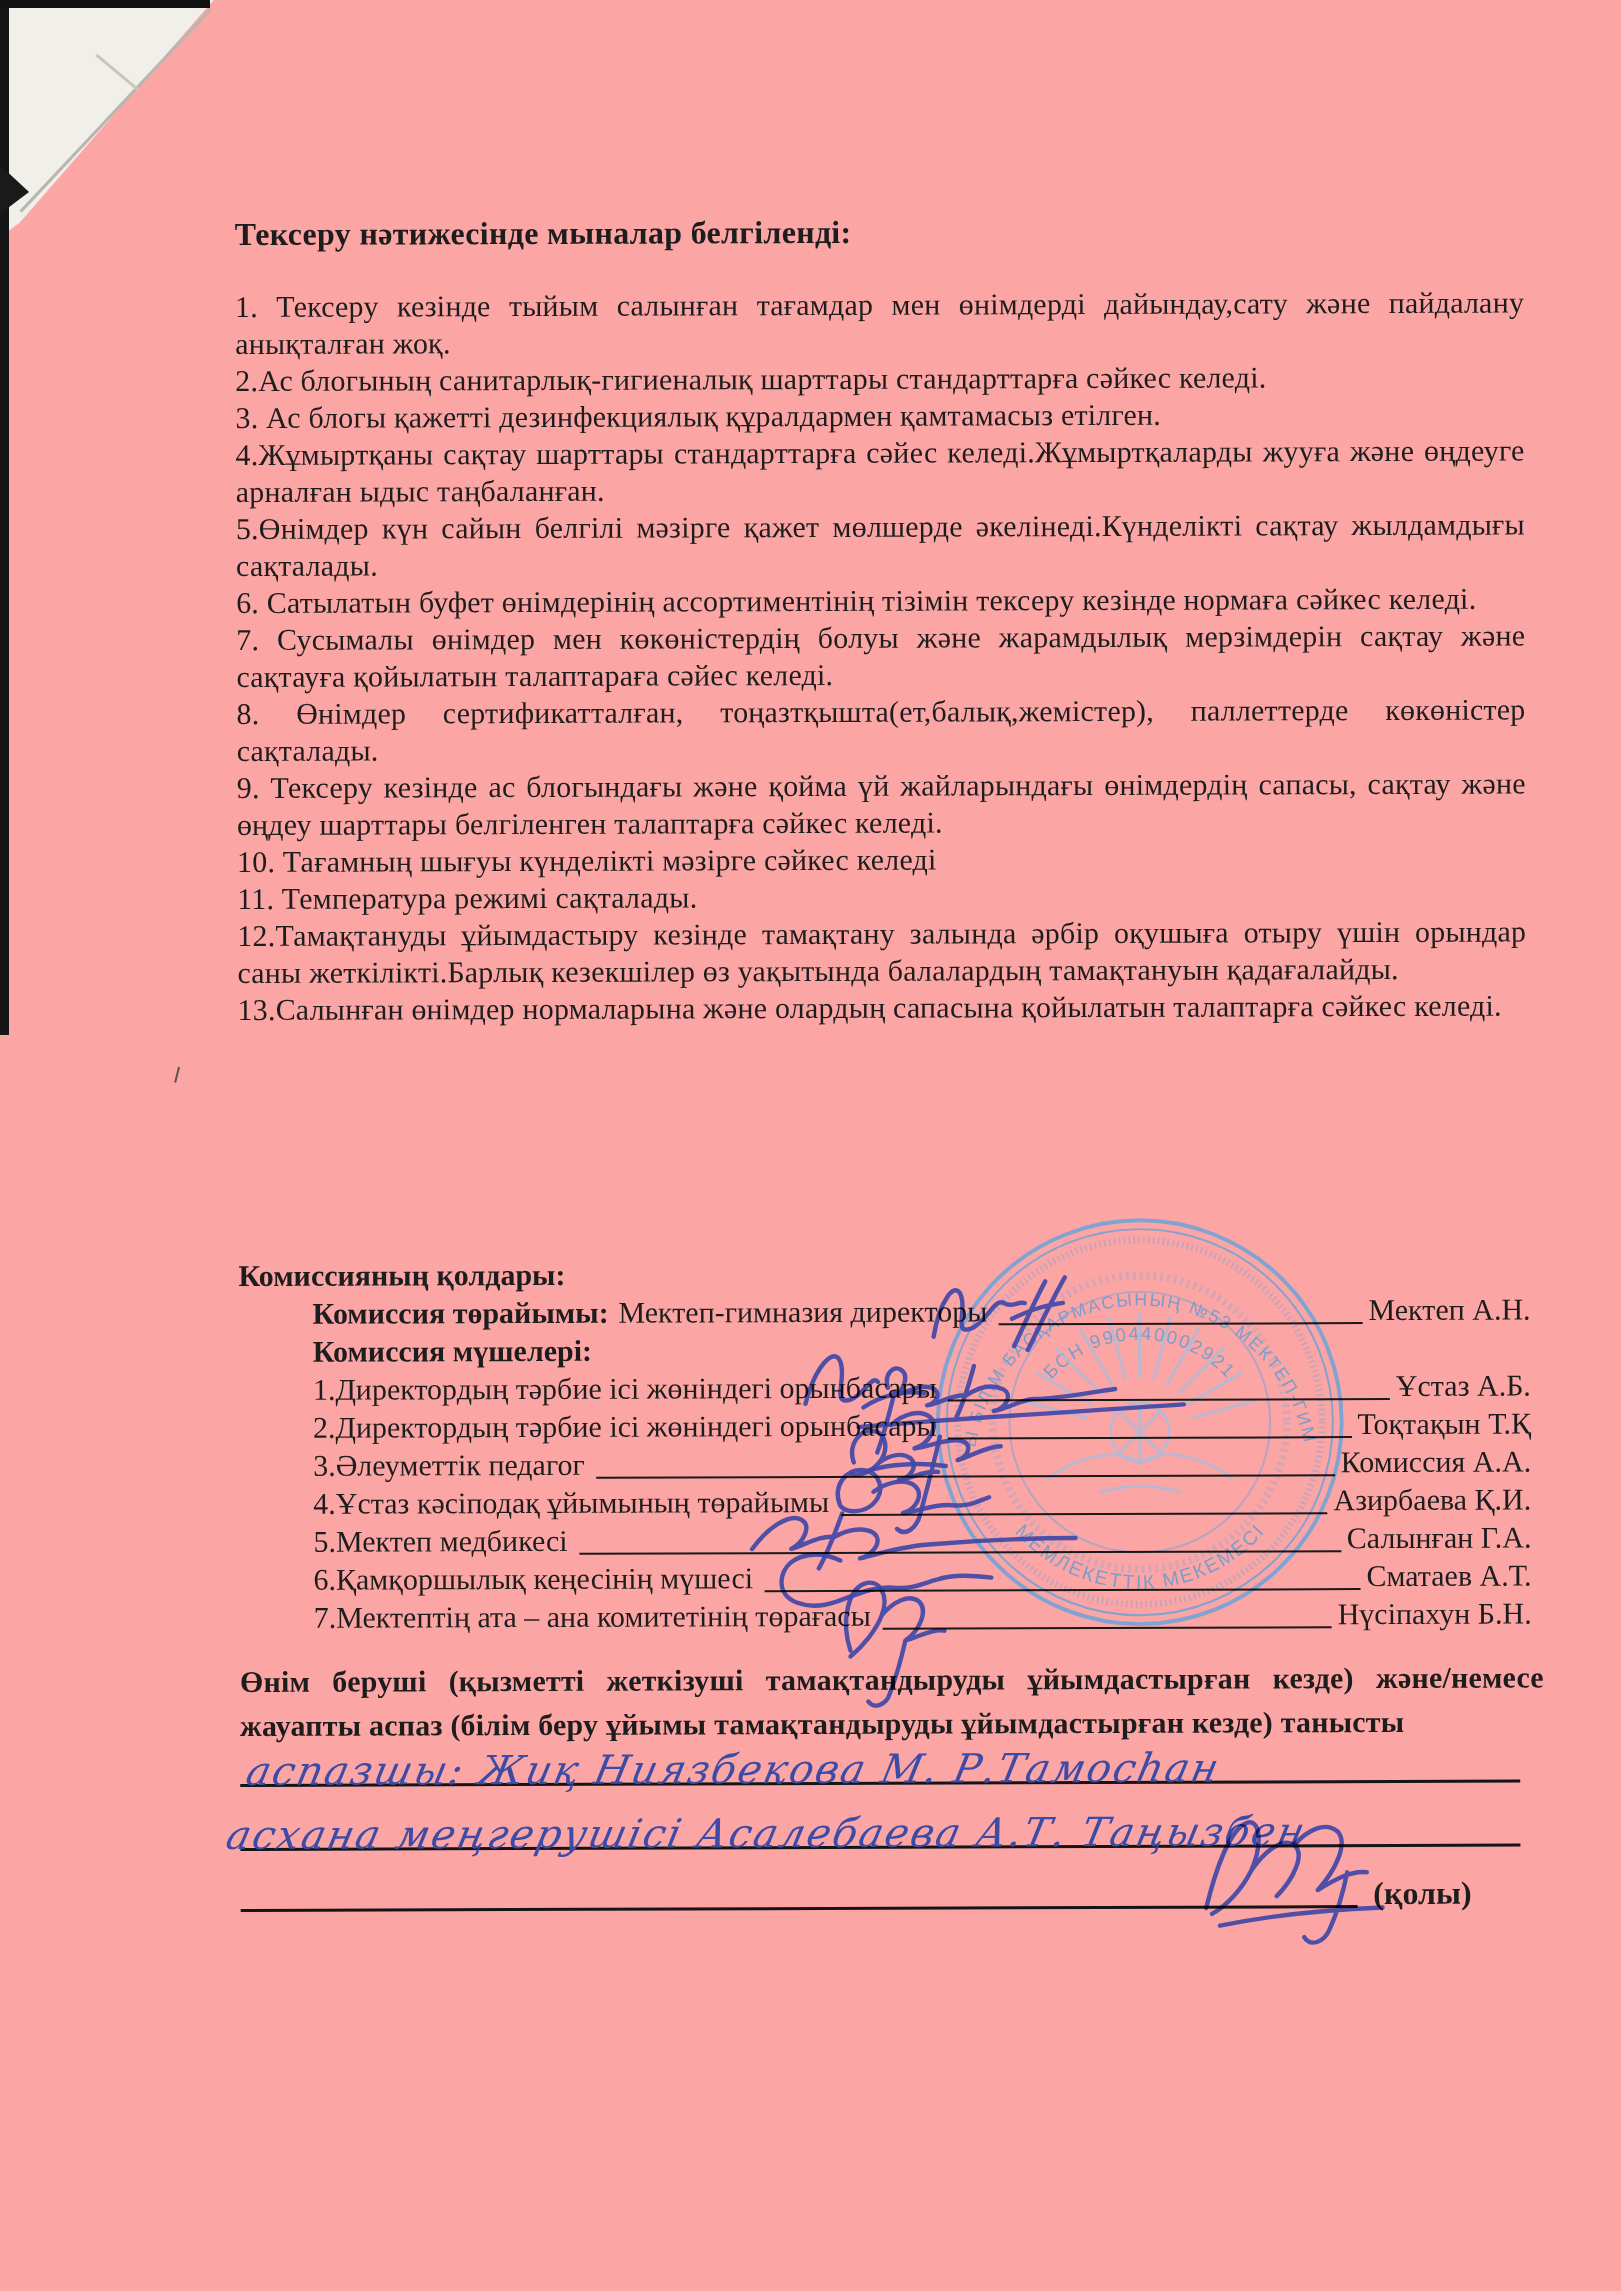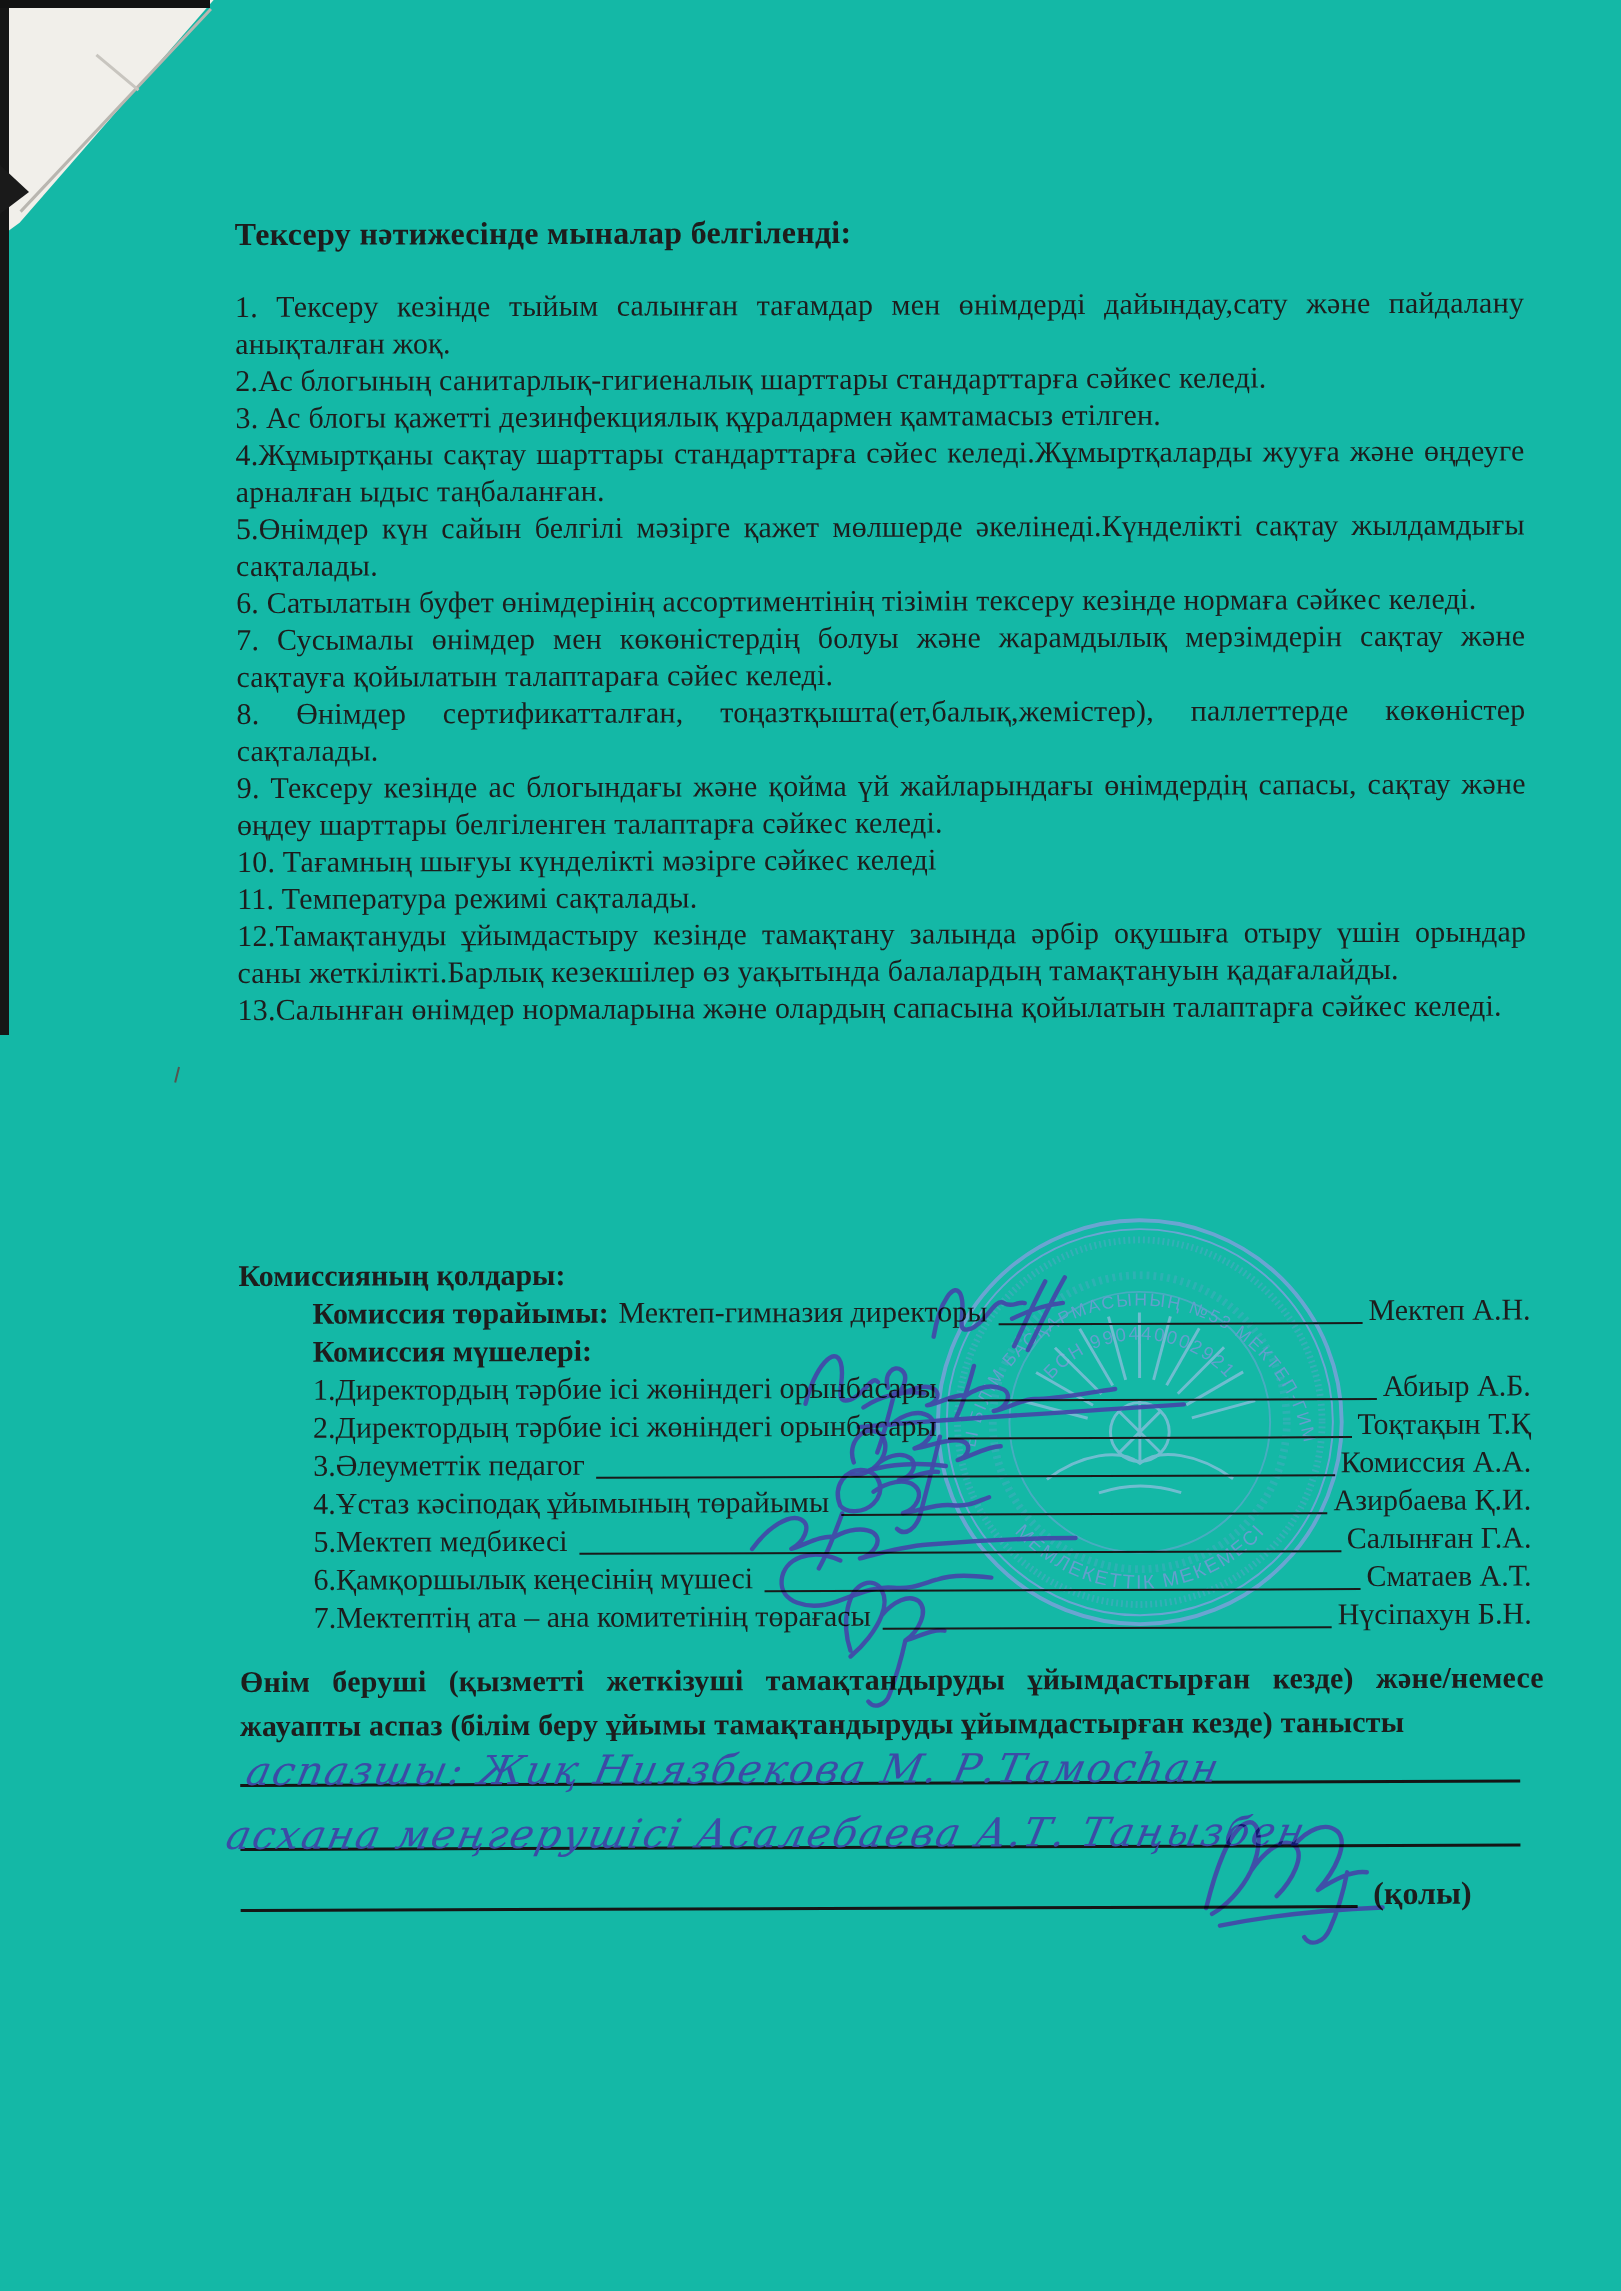--- a/index.html
+++ b/index.html
@@ -1,18 +1,18 @@
 <!DOCTYPE html>
 <html><head>
 <meta charset="utf-8">
 <style>
   html,body{margin:0;padding:0;background:#9a9a98;}
   .scan{
     position:relative;width:1621px;height:2292px;margin:0 auto;
-    background:#14b8a6;overflow:hidden;
+    background:#fca5a5;overflow:hidden;
     font-family:"Liberation Serif","DejaVu Serif",serif;color:#1d1d1d;
   }
   
   .corner-bg{position:absolute;left:0;top:0;width:218px;height:237px;
     background:#f1efea;clip-path:polygon(0 0,98% 0,9% 94%,0 100%);z-index:0;}
   .fold-line{position:absolute;left:212px;top:9.8px;width:278px;height:2.9px;
     background:#b9b6b0;transform-origin:0 0;transform:rotate(133.2deg);z-index:2;}
   .crease-mark{position:absolute;left:90px;top:71px;width:55px;height:2.9px;
     background:#c8c5bf;transform:rotate(40deg);z-index:2;}
   .edge-left{position:absolute;left:0;top:0;width:8.8px;height:1035px;background:#161616;z-index:4;}
@@ -96,21 +96,21 @@
         <span class="sp">Мектеп-гимназия директоры</span>
         <span class="line"></span>
         <span class="name">Мектеп  А.Н.</span>
       </div>
 
       <p class="c-head2">Комиссия мүшелері:</p>
 
       <div class="sig-row">
         <span>1.Директордың тәрбие ісі жөніндегі орынбасары</span>
         <span class="line"></span>
-        <span class="name">Абиыр А.Б.</span>
+        <span class="name">Ұстаз А.Б.</span>
       </div>
       <div class="sig-row">
         <span>2.Директордың тәрбие ісі жөніндегі орынбасары</span>
         <span class="line"></span>
         <span class="name">Тоқтақын Т.Қ</span>
       </div>
       <div class="sig-row">
         <span>3.Әлеуметтік педагог</span>
         <span class="line"></span>
         <span class="name">Комиссия А.А.</span>

